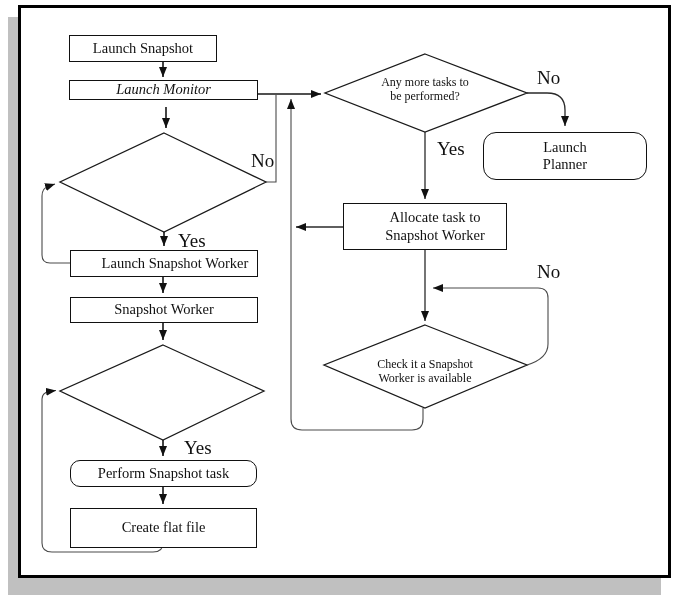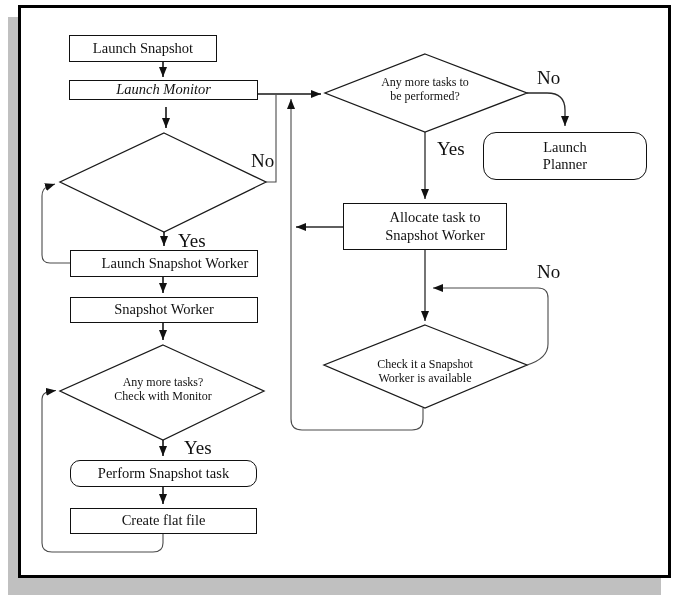--- a/index.html
+++ b/index.html
@@ -105,31 +105,29 @@
   <div class="node" style="left:69px; top:35px; width:148px; height:27px;">Launch Snapshot</div>
 
   <div class="node" style="left:69px; top:80px; width:189px; height:20px;font-style:italic;">Launch Monitor</div>
 
   <div class="node" style="left:70px; top:250px; width:188px; height:27px;padding-left:22px;">Launch Snapshot Worker</div>
 
   <div class="node" style="left:70px; top:297px; width:188px; height:26px;">Snapshot Worker</div>
 
   <div class="node" style="left:70px; top:460px; width:187px; height:27px;border-radius:10px;">Perform Snapshot task</div>
 
-  <div class="node" style="left:70px; top:508px; width:187px; height:26px;">Create flat file</div>
+  <div class="node" style="left:70px; top:508px; width:187px; height:40px;">Create flat file</div>
 
   <div class="node" style="left:343px; top:203px; width:164px; height:47px;padding-left:20px;">Allocate task to
 Snapshot Worker</div>
 
   <div class="node" style="left:483px; top:132px; width:164px; height:48px;border-radius:13px;">Launch
 Planner</div>
 
 
-  <div class="dlabel" style="left:63px; top:375px;">Any more tasks?
-Check with Monitor</div>
 
   <div class="dlabel" style="left:325px; top:75px;">Any more tasks to
 be performed?</div>
 
   <div class="dlabel" style="left:325px; top:349px;margin-top:8px;">Check it a Snapshot
 Worker is available</div>
 
   <div class="elabel" style="left:178px; top:231px;">Yes</div>
 
   <div class="elabel" style="left:251px; top:151px;">No</div>

